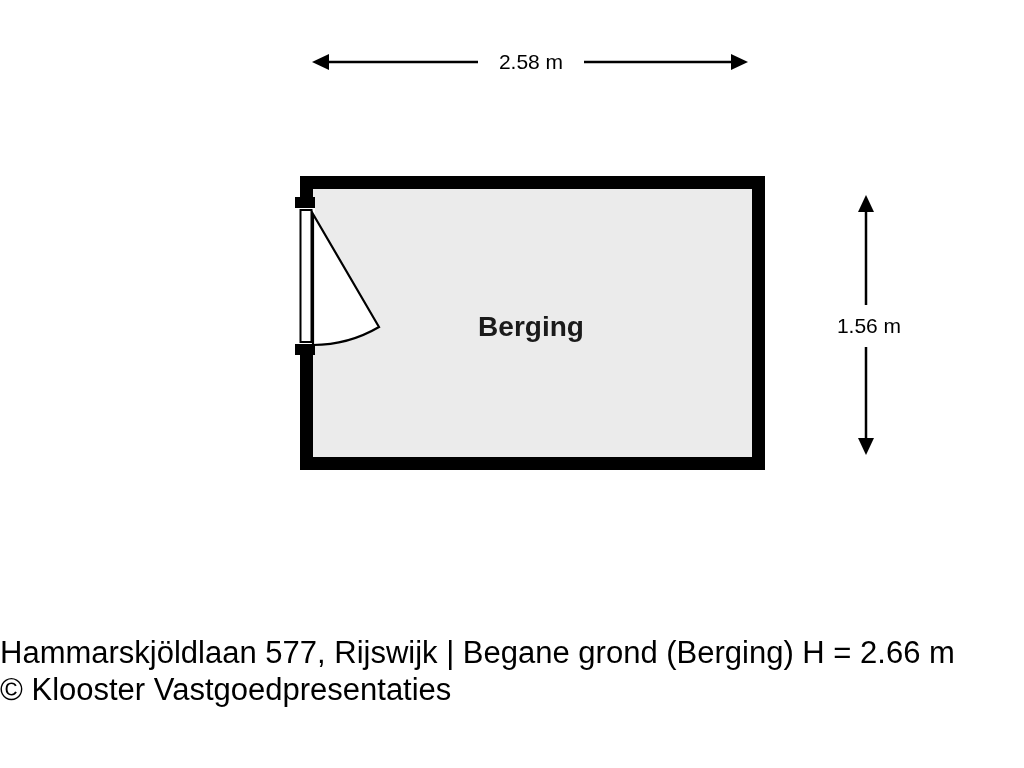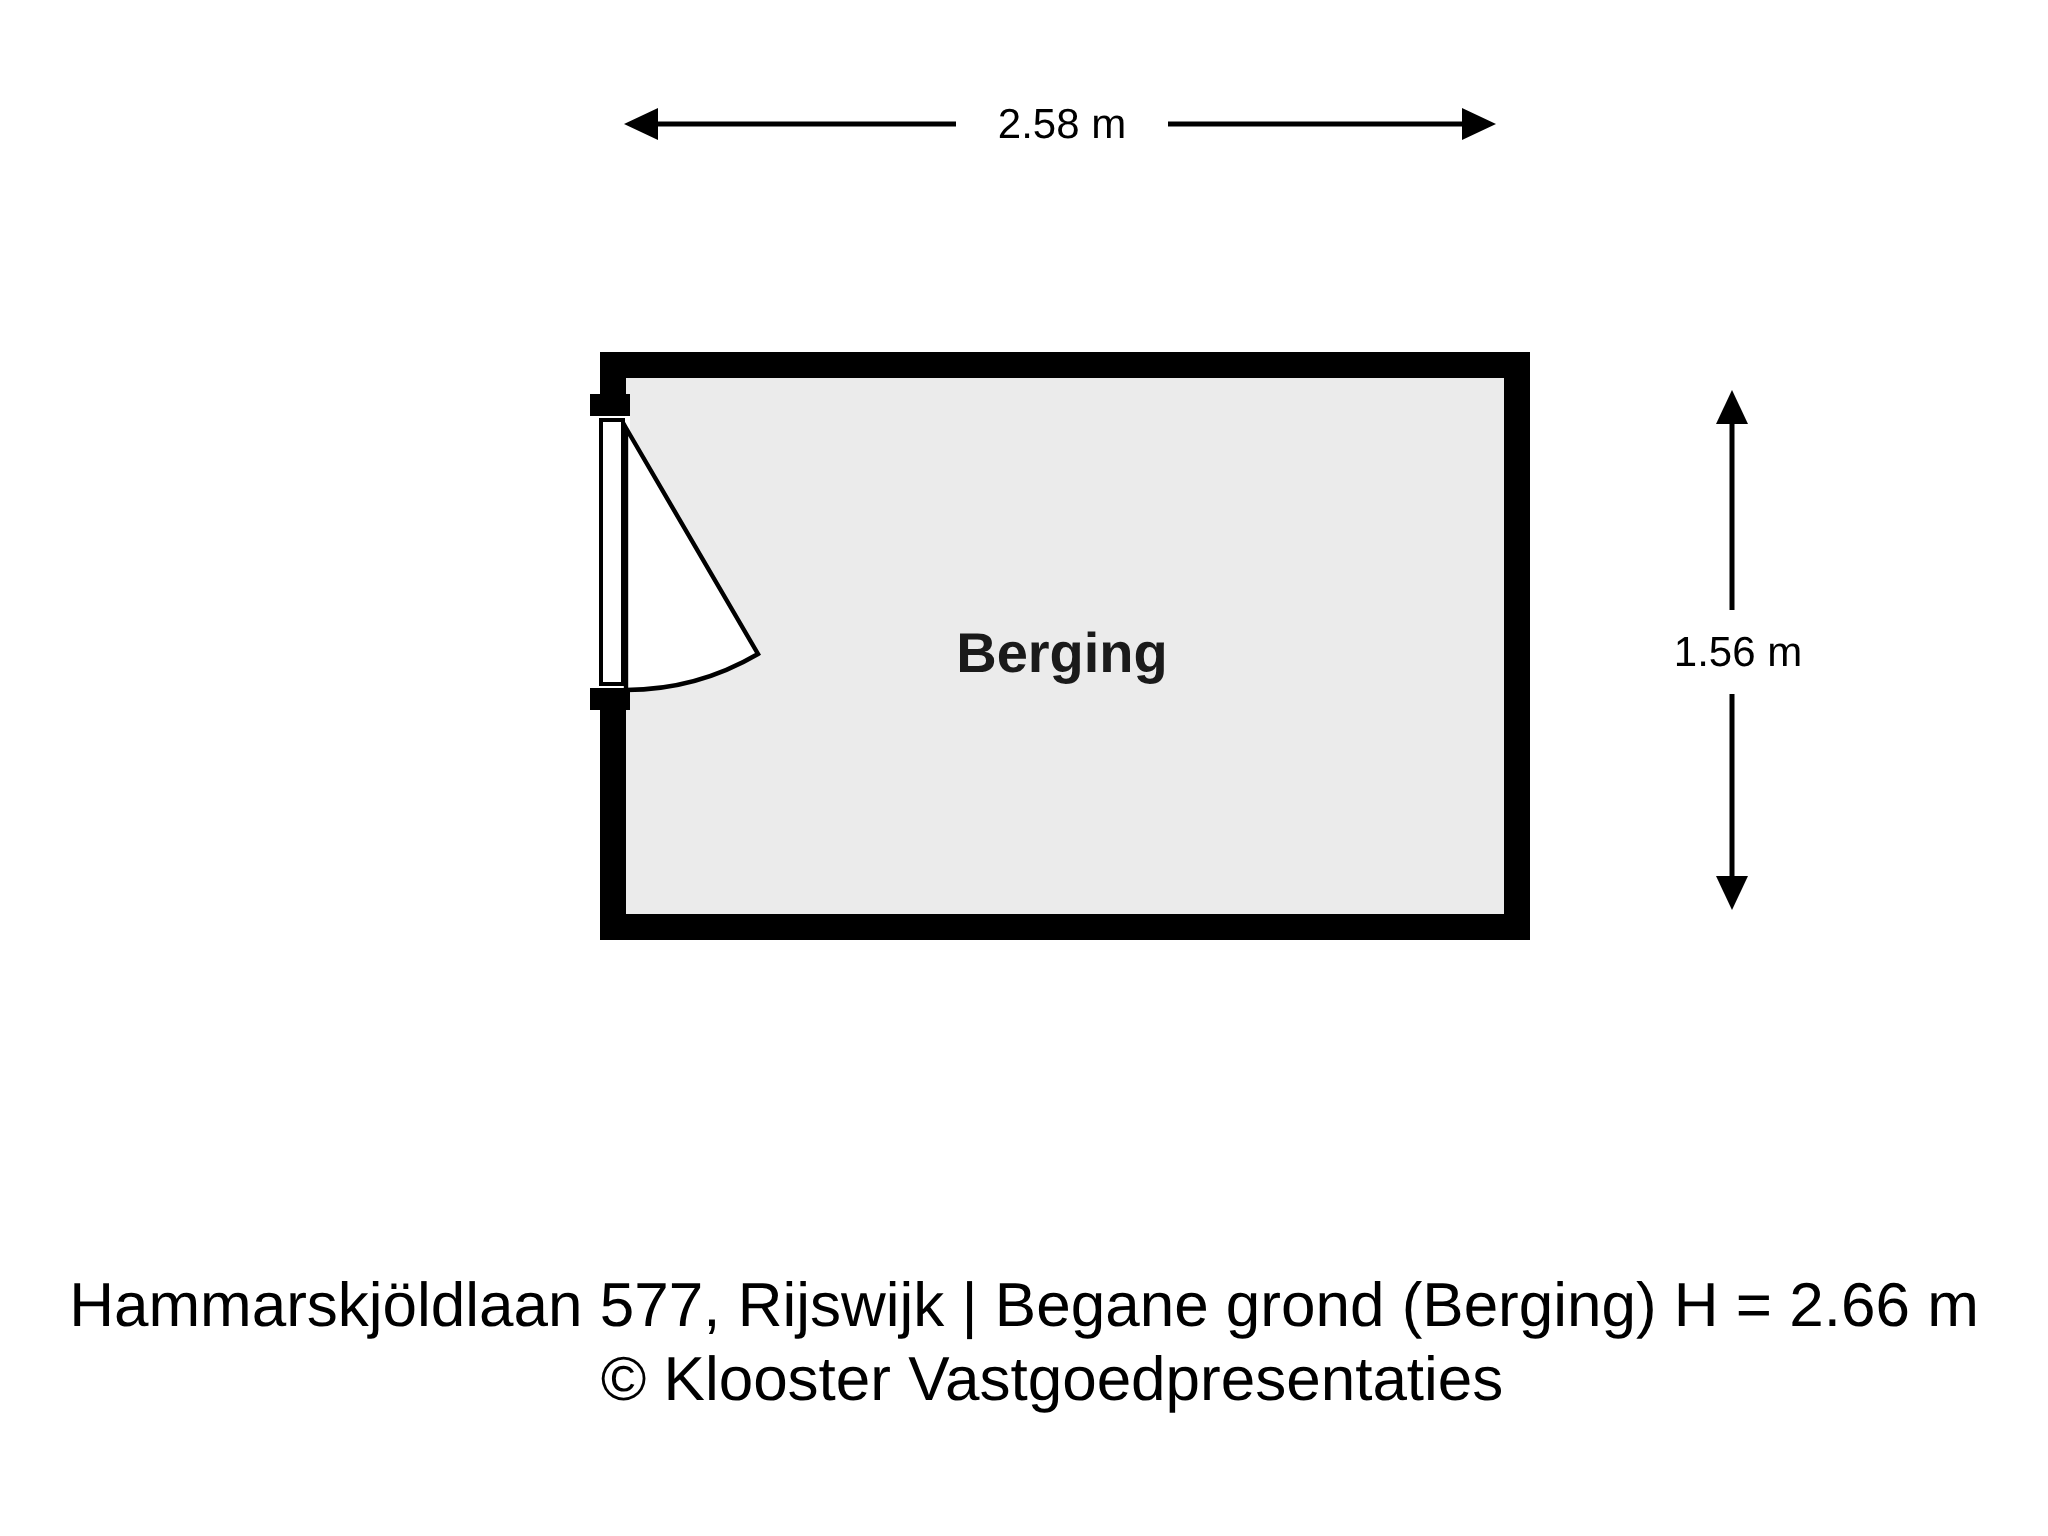--- a/index.html
+++ b/index.html
@@ -33,36 +33,35 @@
     font-weight: 600;
     fill: #1a1a1a;
   }
   .caption {
     position: absolute;
     left: 0;
     top: 634px;
     width: 1024px;
     display: flex;
     flex-direction: column;
-    align-items: center;
+    align-items: flex-start;
     overflow: hidden;
     color: #000000;
   }
   .caption .line1 {
     white-space: nowrap;
     font-size: 31px;
     line-height: 37px;
     flex: 0 0 auto;
   }
   .caption .line2 {
     white-space: nowrap;
     font-size: 31px;
     line-height: 37px;
     flex: 0 0 auto;
-    margin-left: 28px;
   }
 </style>
 </head>
 <body>
 
 <div class="page">
 
   <svg class="plan-svg" width="1024" height="768" viewBox="0 0 1024 768">
 
     <g>

